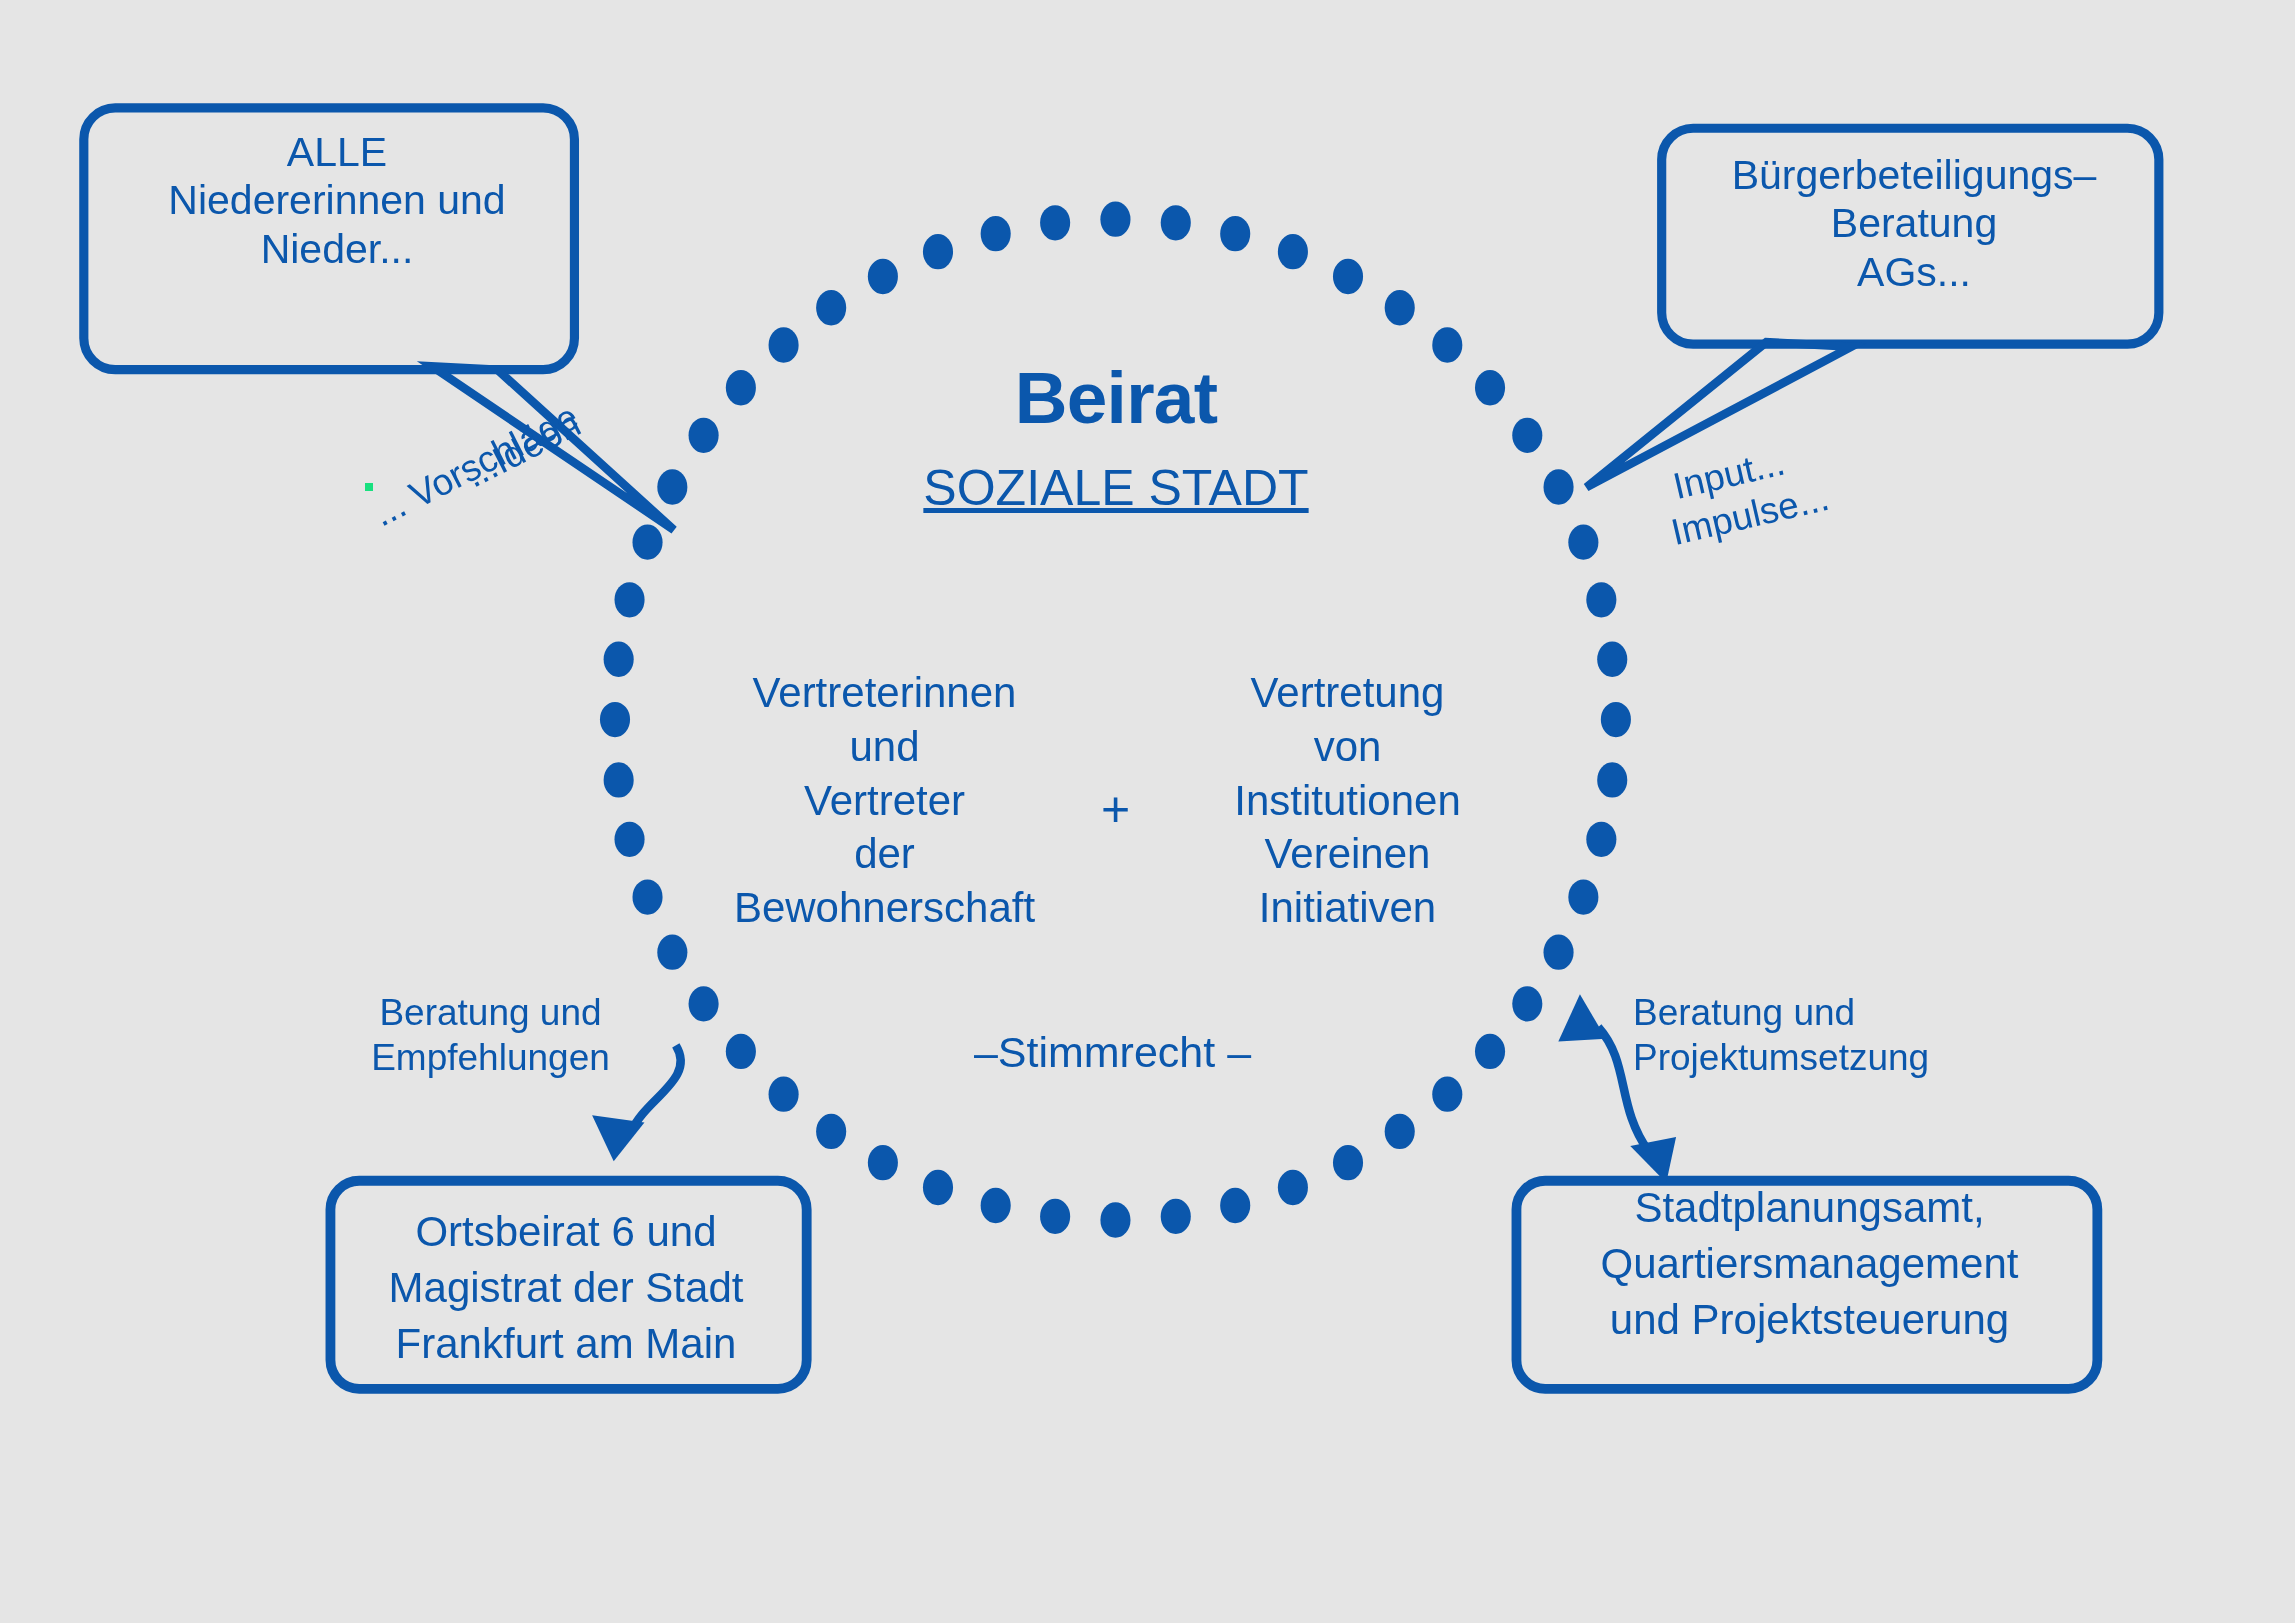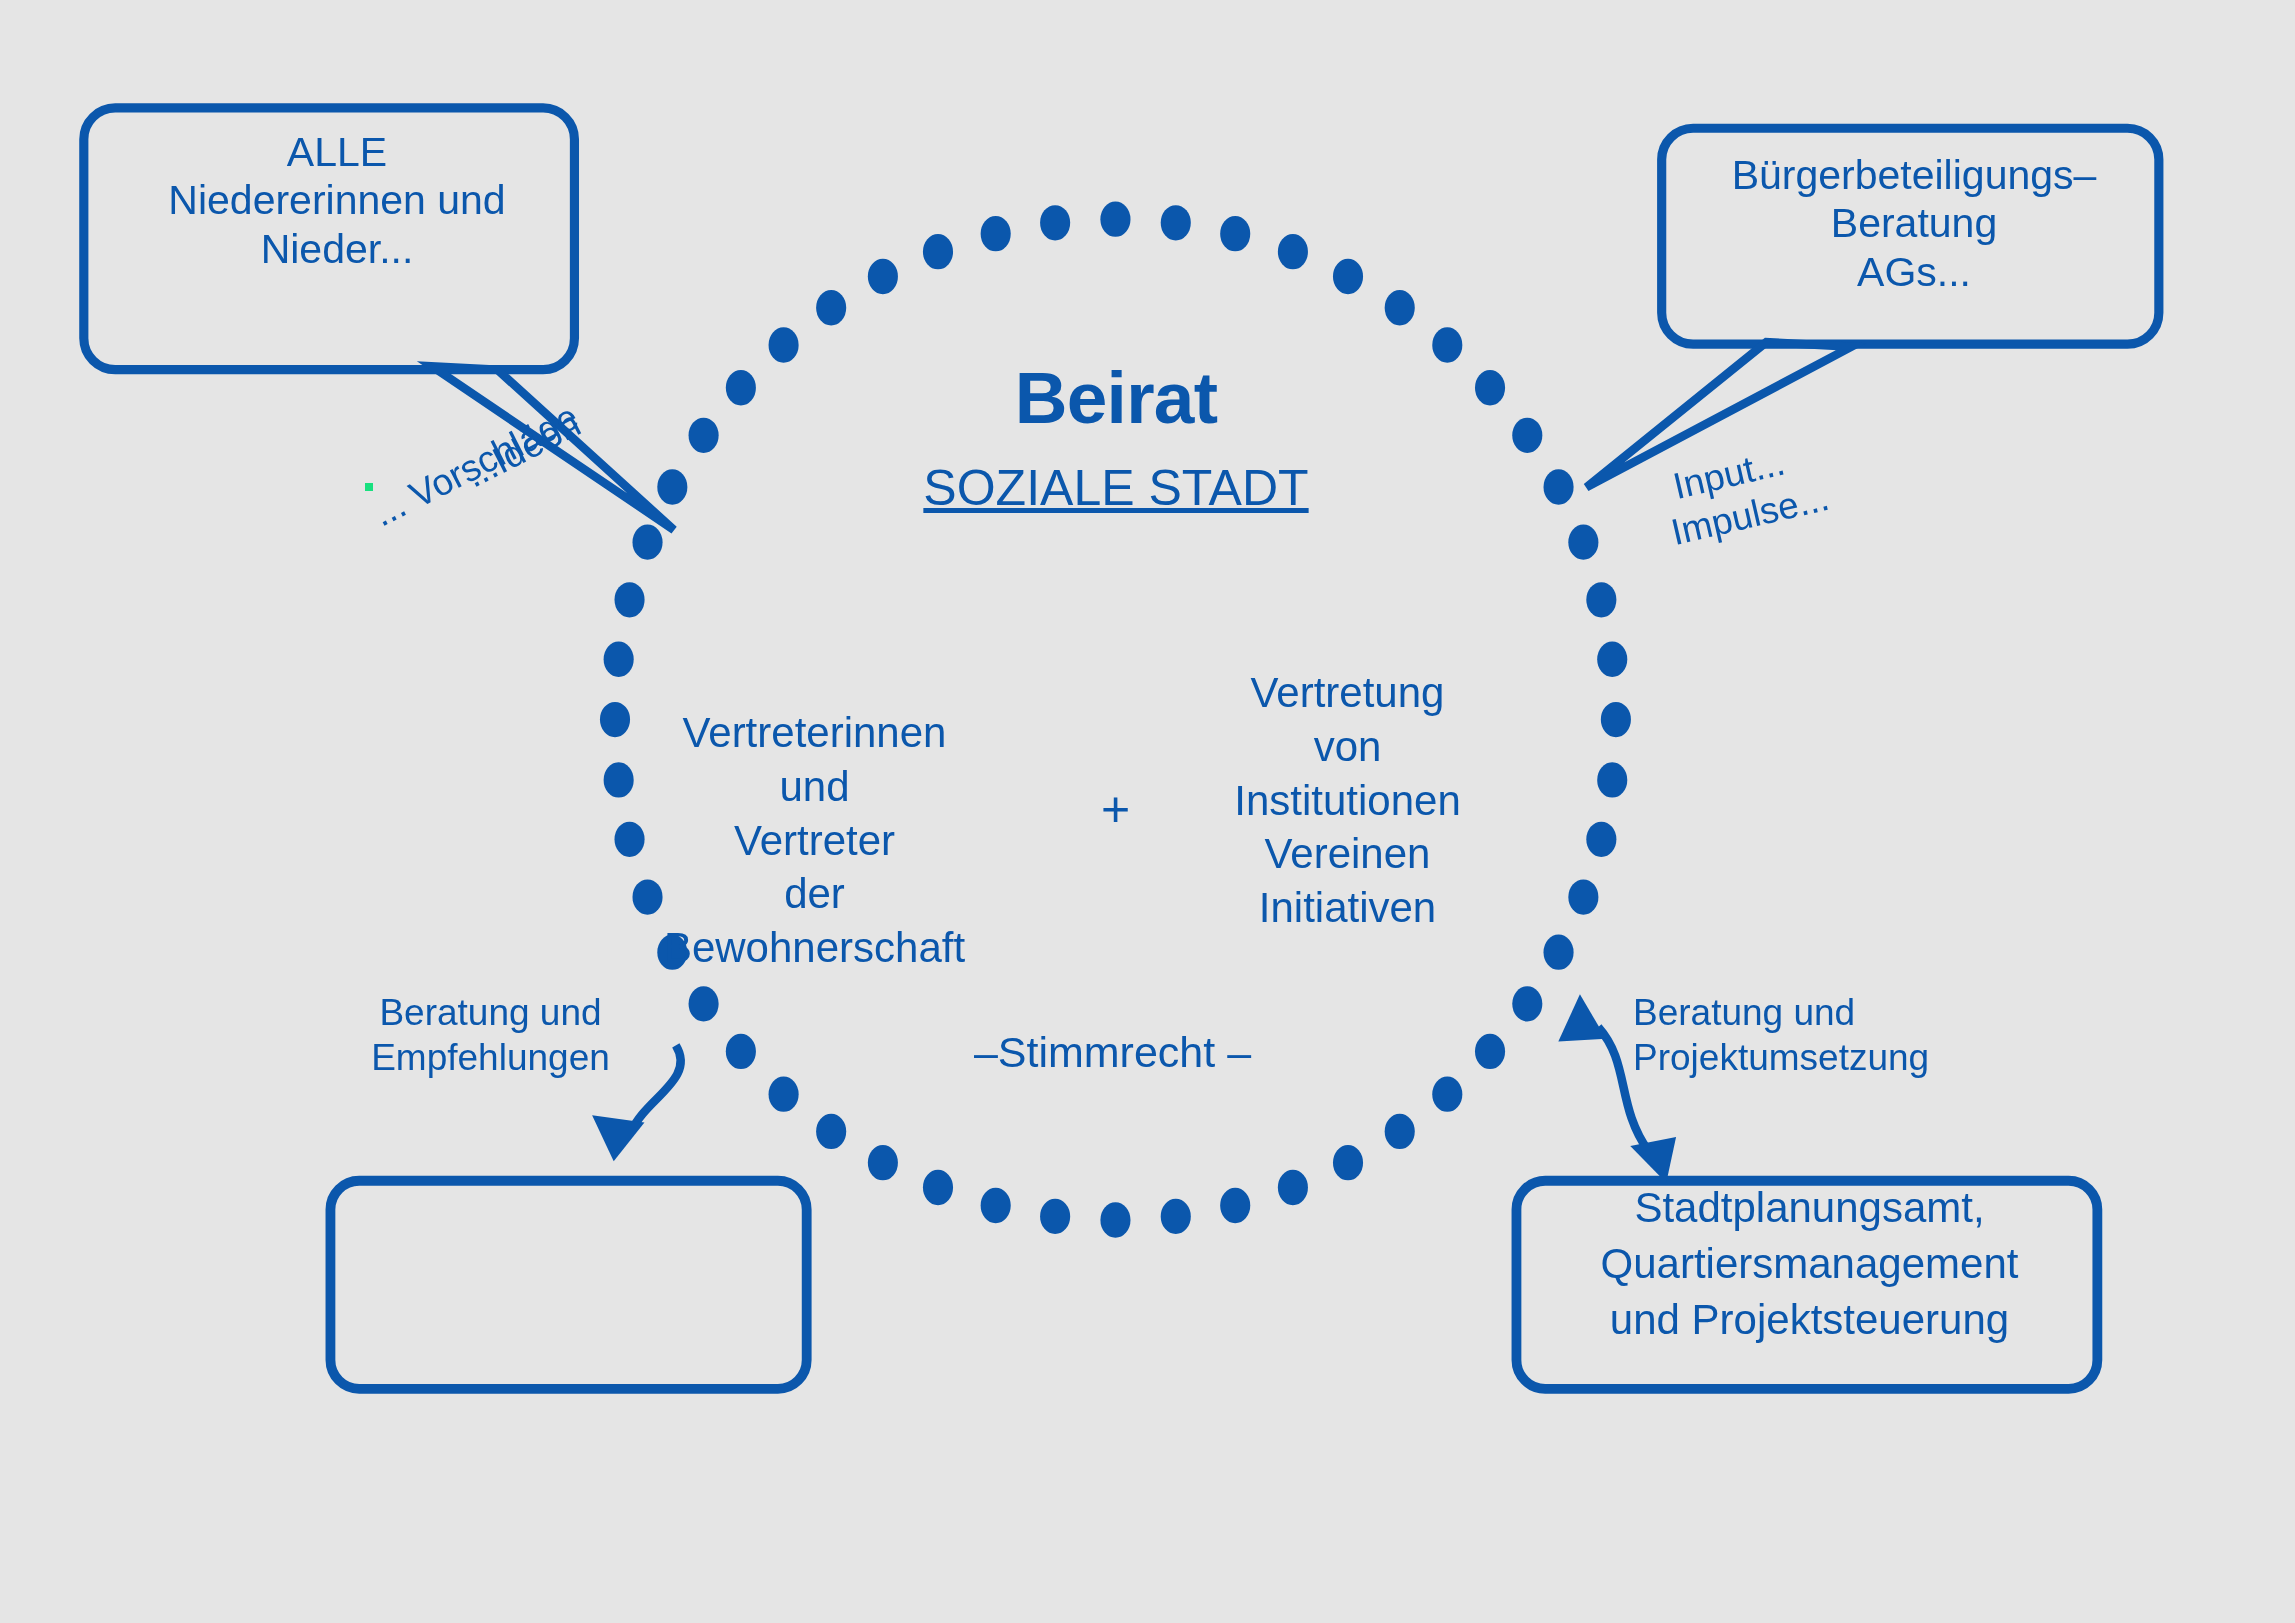--- a/index.html
+++ b/index.html
@@ -20,21 +20,21 @@
     white-space:pre-line;
     user-select:none;
   }
   #bubble-left-text{left:98px;top:128px;width:478px;font-size:41px;}
   #bubble-right-text{left:1675px;top:151px;width:478px;font-size:41px;}
 
   #title-main{left:789px;top:355px;width:654px;font-size:73px;font-weight:bold;letter-spacing:-0.7px;}
   #title-sub1{left:789px;top:459px;width:654px;font-size:50px;text-decoration:underline;}
   #title-sub2{left:789px;top:531px;width:654px;font-size:50px;}
 
-  #col-left{left:638px;top:666px;width:353px;font-size:42px;line-height:1.28;margin-top:40px;}
+  #col-left{left:708px;top:666px;width:353px;font-size:42px;line-height:1.28;}
   #col-plus{left:1073px;top:780px;width:85px;font-size:50px;}
   #col-right{left:1197px;top:666px;width:301px;font-size:42px;line-height:1.28;}
   #stimmrecht{left:903px;top:1027px;width:419px;font-size:43px;}
 
   #lbl-ideen{left:458px;top:458px;font-size:37px;transform:rotate(-27deg);transform-origin:left top;}
   #lbl-vorschlaege{left:366px;top:497px;font-size:37px;transform:rotate(-27deg);transform-origin:left top;}
   #lbl-input{left:1669px;top:466px;font-size:37px;transform:rotate(-13deg);transform-origin:left top;}
   #lbl-impulse{left:1667px;top:512px;font-size:37px;transform:rotate(-13deg);transform-origin:left top;}
 
   #lbl-beratung-left{left:353px;top:990px;width:275px;font-size:37px;line-height:1.22;}
@@ -163,18 +163,21 @@
   <div class="green-dot" style="left:365px;top:483px;"></div>
 
   <div class="edge-label" id="lbl-input">Input...</div>
   <div class="edge-label" id="lbl-impulse">Impulse...</div>
 
   <div class="edge-label" id="lbl-beratung-left">Beratung und
 Empfehlungen</div>
   <div class="edge-label" id="lbl-beratung-right">Beratung und
 Projektumsetzung</div>
 
+  <div class="box-text" id="box-left-text">Ortsbeirat 6 und
+Magistrat der Stadt
+Frankfurt am Main</div>
   <div class="box-text" id="box-right-text">Stadtplanungsamt,
 Quartiersmanagement
 und Projektsteuerung</div>
 
 </div>
 
 
 </body></html>

